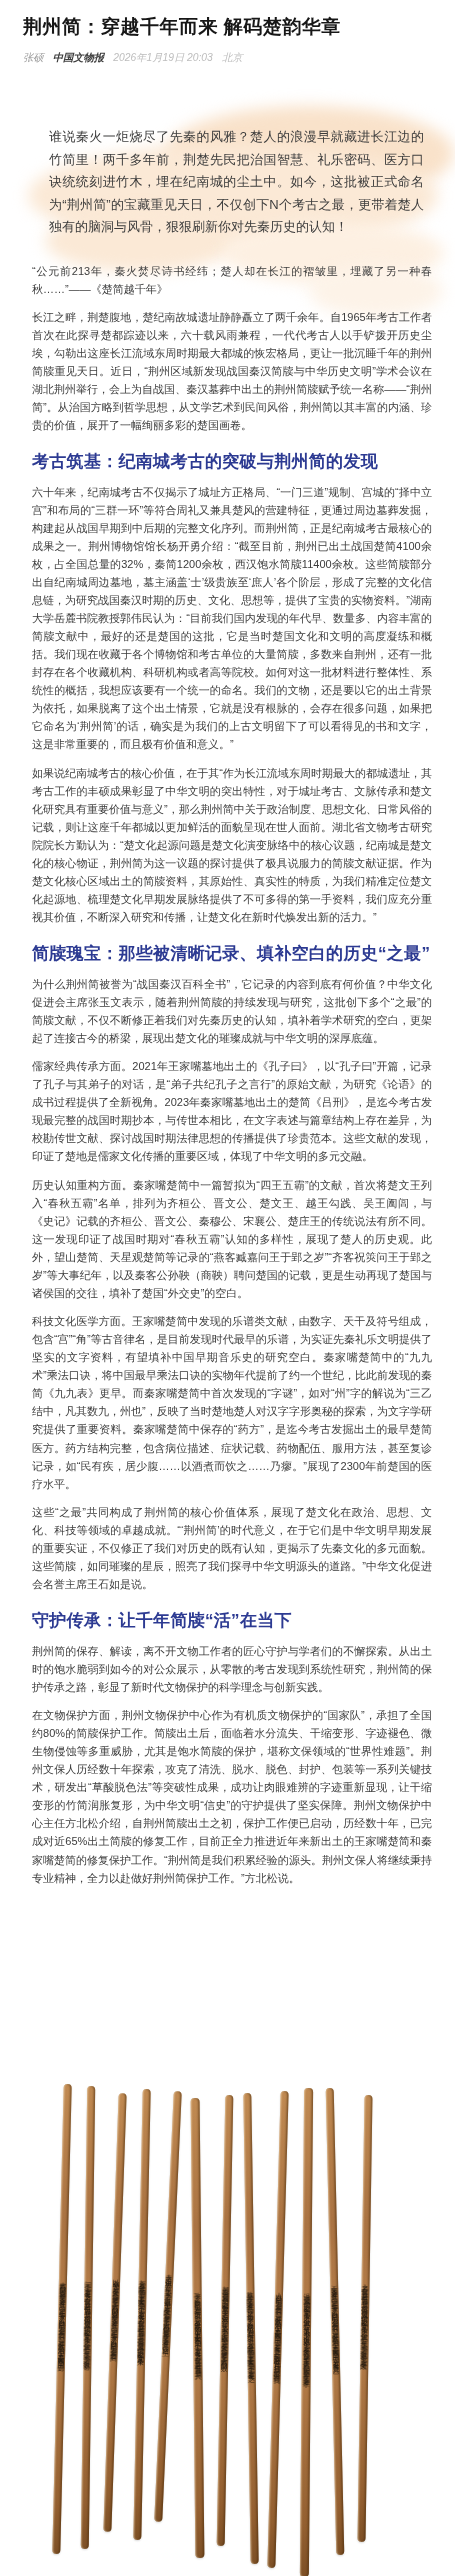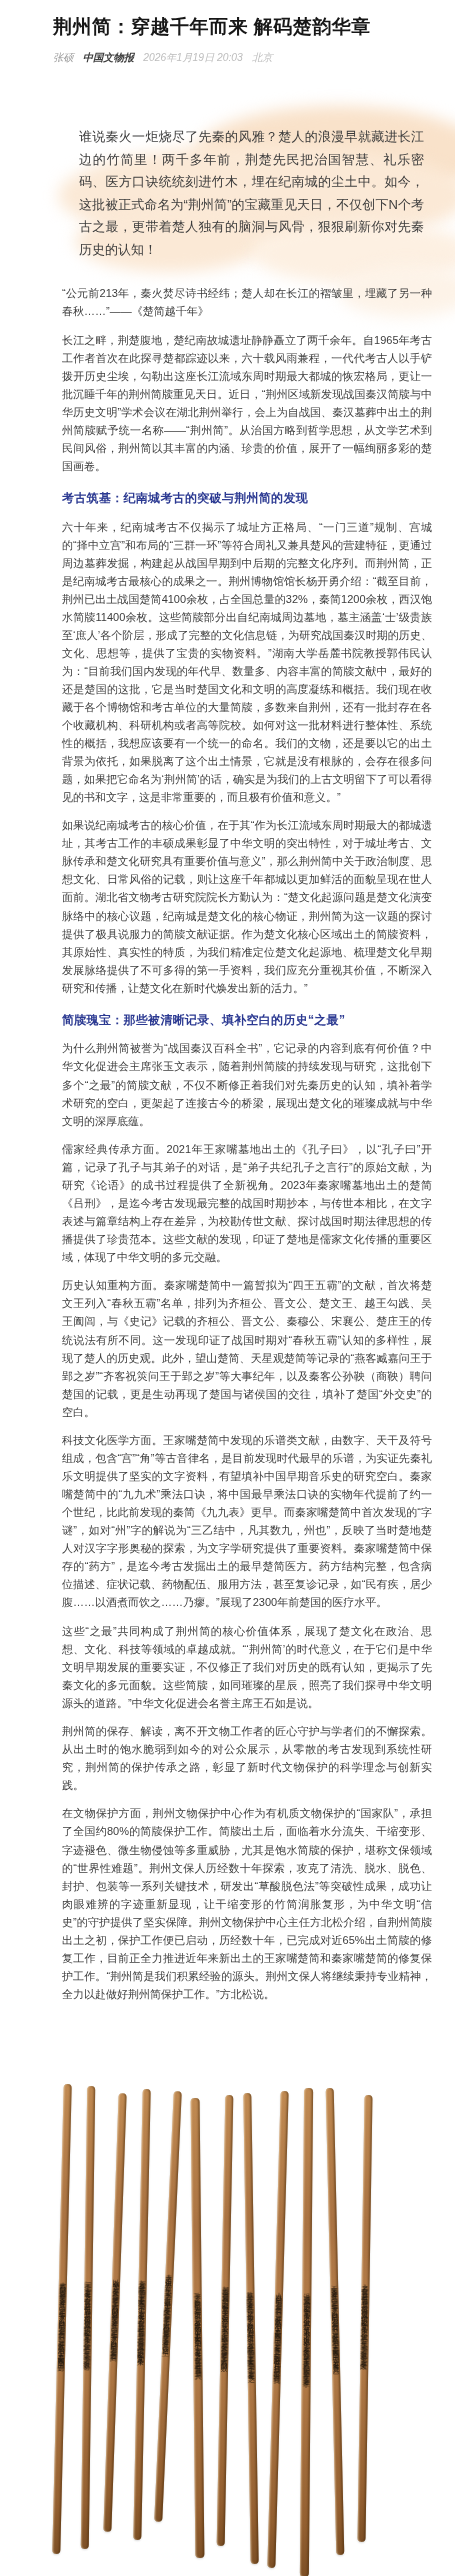--- a/index.html
+++ b/index.html
@@ -1,35 +1,35 @@
 <!DOCTYPE html>
 <html style="font-size:8.2px"><head>
 <meta charset="utf-8">
 <style>
   html,body{margin:0;padding:0;background:#fff;}
   body{font-family:"Liberation Sans",sans-serif;}
   .page{position:relative;width:455px;height:3298px;margin:0 auto;background:#fff;overflow:hidden;}
 
   
-  .part1{position:relative;height:2063px;overflow:hidden;z-index:1;margin-left:30px;}
+  .part1{position:relative;height:2063px;overflow:hidden;z-index:1;}
   .title{margin:0 23px;padding-top:13.4px;font-size:19px;line-height:1.45;color:#171717;font-weight:bold;letter-spacing:0.5px;}
   .byline{margin:10.3px 23px 0;font-size:10.3px;color:#9b9b9b;}
   .byline span{margin-right:6.2px;font-style:italic;}
   .byline .account{color:#3d3d3d;font-weight:bold;}
   .byline .muted{color:#bdbdbd;}
   .blob{position:absolute;border-radius:50%;filter:blur(7.7px);z-index:0;}
   .b1{left:165px;top:106px;width:289px;height:95px;background:#f9e2ca;}
   .b2{left:28px;top:144px;width:410px;height:103px;background:#fbe9d6;}
   .b3{left:45px;top:210px;width:191px;height:62px;background:#fbe9d6;}
   .b4{left:222px;top:222px;width:222px;height:62px;background:#fdf0e2;}
   .b5{left:309px;top:265px;width:134px;height:52px;background:#fdf3e8;}
   .lead{position:relative;z-index:1;margin:61px 31px 0 49px;font-size:13px;line-height:1.73;color:#3c3c3c;text-align:justify;}
   .para{position:relative;z-index:1;margin:10.3px 23px 0 32px;font-size:11px;line-height:1.64;color:#3c3c3c;text-align:justify;}
   .para.quote{margin-top:23px;}
-  .hd{margin:15.5px 23px 3.1px 32px;font-size:12px;color:#2c3a92;font-weight:bold;letter-spacing:0.3px;}
+  .hd{margin:15.5px 23px 3.1px 32px;font-size:17px;color:#2c3a92;font-weight:bold;letter-spacing:0.3px;}
 
   
   .media{position:relative;height:837px;background:#fff;z-index:2;}
   .slips{position:absolute;left:0;top:7.2px;width:455px;height:515px;}
   .slip{position:absolute;border-radius:4.1px;background:linear-gradient(180deg,#c08a52,#aa7342 28%,#b57e4a 55%,#935f30 90%,#7d5026);box-shadow:inset 1px 0 1.5px rgba(255,235,200,.5), inset -1.5px 0 2.1px rgba(70,40,10,.55), 0 1px 2.1px rgba(0,0,0,.15);}
   .slip .ink{width:100%;height:100%;writing-mode:vertical-rl;font-size:6.7px;line-height:8.2px;letter-spacing:1.5px;color:rgba(30,22,12,.88);filter:blur(0.2px);font-family:"DejaVu Serif","Liberation Serif",serif;overflow:hidden;text-align:center;}
 </style>
 </head>
 <body>
 
@@ -58,20 +58,21 @@
     <p class="para">六十年来，纪南城考古不仅揭示了城址方正格局、“一门三道”规制、宫城的“择中立宫”和布局的“三群一环”等符合周礼又兼具楚风的营建特征，更通过周边墓葬发掘，构建起从战国早期到中后期的完整文化序列。而荆州简，正是纪南城考古最核心的成果之一。荆州博物馆馆长杨开勇介绍：“截至目前，荆州已出土战国楚简4100余枚，占全国总量的32%，秦简1200余枚，西汉饱水简牍11400余枚。这些简牍部分出自纪南城周边墓地，墓主涵盖‘士’级贵族至‘庶人’各个阶层，形成了完整的文化信息链，为研究战国秦汉时期的历史、文化、思想等，提供了宝贵的实物资料。”湖南大学岳麓书院教授郭伟民认为：“目前我们国内发现的年代早、数量多、内容丰富的简牍文献中，最好的还是楚国的这批，它是当时楚国文化和文明的高度凝练和概括。我们现在收藏于各个博物馆和考古单位的大量简牍，多数来自荆州，还有一批封存在各个收藏机构、科研机构或者高等院校。如何对这一批材料进行整体性、系统性的概括，我想应该要有一个统一的命名。我们的文物，还是要以它的出土背景为依托，如果脱离了这个出土情景，它就是没有根脉的，会存在很多问题，如果把它命名为‘荆州简’的话，确实是为我们的上古文明留下了可以看得见的书和文字，这是非常重要的，而且极有价值和意义。”</p>
     <p class="para">如果说纪南城考古的核心价值，在于其“作为长江流域东周时期最大的都城遗址，其考古工作的丰硕成果彰显了中华文明的突出特性，对于城址考古、文脉传承和楚文化研究具有重要价值与意义”，那么荆州简中关于政治制度、思想文化、日常风俗的记载，则让这座千年都城以更加鲜活的面貌呈现在世人面前。湖北省文物考古研究院院长方勤认为：“楚文化起源问题是楚文化演变脉络中的核心议题，纪南城是楚文化的核心物证，荆州简为这一议题的探讨提供了极具说服力的简牍文献证据。作为楚文化核心区域出土的简牍资料，其原始性、真实性的特质，为我们精准定位楚文化起源地、梳理楚文化早期发展脉络提供了不可多得的第一手资料，我们应充分重视其价值，不断深入研究和传播，让楚文化在新时代焕发出新的活力。”</p>
 
     <h2 class="hd">简牍瑰宝：那些被清晰记录、填补空白的历史“之最”</h2>
     <p class="para">为什么荆州简被誉为“战国秦汉百科全书”，它记录的内容到底有何价值？中华文化促进会主席张玉文表示，随着荆州简牍的持续发现与研究，这批创下多个“之最”的简牍文献，不仅不断修正着我们对先秦历史的认知，填补着学术研究的空白，更架起了连接古今的桥梁，展现出楚文化的璀璨成就与中华文明的深厚底蕴。</p>
     <p class="para">儒家经典传承方面。2021年王家嘴墓地出土的《孔子曰》，以“孔子曰”开篇，记录了孔子与其弟子的对话，是“弟子共纪孔子之言行”的原始文献，为研究《论语》的成书过程提供了全新视角。2023年秦家嘴墓地出土的楚简《吕刑》，是迄今考古发现最完整的战国时期抄本，与传世本相比，在文字表述与篇章结构上存在差异，为校勘传世文献、探讨战国时期法律思想的传播提供了珍贵范本。这些文献的发现，印证了楚地是儒家文化传播的重要区域，体现了中华文明的多元交融。</p>
     <p class="para">历史认知重构方面。秦家嘴楚简中一篇暂拟为“四王五霸”的文献，首次将楚文王列入“春秋五霸”名单，排列为齐桓公、晋文公、楚文王、越王勾践、吴王阖闾，与《史记》记载的齐桓公、晋文公、秦穆公、宋襄公、楚庄王的传统说法有所不同。这一发现印证了战国时期对“春秋五霸”认知的多样性，展现了楚人的历史观。此外，望山楚简、天星观楚简等记录的“燕客臧嘉问王于郢之岁”“齐客祝筴问王于郢之岁”等大事纪年，以及秦客公孙鞅（商鞅）聘问楚国的记载，更是生动再现了楚国与诸侯国的交往，填补了楚国“外交史”的空白。</p>
     <p class="para">科技文化医学方面。王家嘴楚简中发现的乐谱类文献，由数字、天干及符号组成，包含“宫”“角”等古音律名，是目前发现时代最早的乐谱，为实证先秦礼乐文明提供了坚实的文字资料，有望填补中国早期音乐史的研究空白。秦家嘴楚简中的“九九术”乘法口诀，将中国最早乘法口诀的实物年代提前了约一个世纪，比此前发现的秦简《九九表》更早。而秦家嘴楚简中首次发现的“字谜”，如对“州”字的解说为“三乙结中，凡其数九，州也”，反映了当时楚地楚人对汉字字形奥秘的探索，为文字学研究提供了重要资料。秦家嘴楚简中保存的“药方”，是迄今考古发掘出土的最早楚简医方。药方结构完整，包含病位描述、症状记载、药物配伍、服用方法，甚至复诊记录，如“民有疾，居少腹……以酒煮而饮之……乃瘳。”展现了2300年前楚国的医疗水平。</p>
     <p class="para">这些“之最”共同构成了荆州简的核心价值体系，展现了楚文化在政治、思想、文化、科技等领域的卓越成就。“‘荆州简’的时代意义，在于它们是中华文明早期发展的重要实证，不仅修正了我们对历史的既有认知，更揭示了先秦文化的多元面貌。这些简牍，如同璀璨的星辰，照亮了我们探寻中华文明源头的道路。”中华文化促进会名誉主席王石如是说。</p>
 
+    <h2 class="hd">守护传承：让千年简牍“活”在当下</h2>
     <p class="para">荆州简的保存、解读，离不开文物工作者的匠心守护与学者们的不懈探索。从出土时的饱水脆弱到如今的对公众展示，从零散的考古发现到系统性研究，荆州简的保护传承之路，彰显了新时代文物保护的科学理念与创新实践。</p>
     <p class="para">在文物保护方面，荆州文物保护中心作为有机质文物保护的“国家队”，承担了全国约80%的简牍保护工作。简牍出土后，面临着水分流失、干缩变形、字迹褪色、微生物侵蚀等多重威胁，尤其是饱水简牍的保护，堪称文保领域的“世界性难题”。荆州文保人历经数十年探索，攻克了清洗、脱水、脱色、封护、包装等一系列关键技术，研发出“草酸脱色法”等突破性成果，成功让肉眼难辨的字迹重新显现，让干缩变形的竹简润胀复形，为中华文明“信史”的守护提供了坚实保障。荆州文物保护中心主任方北松介绍，自荆州简牍出土之初，保护工作便已启动，历经数十年，已完成对近65%出土简牍的修复工作，目前正全力推进近年来新出土的王家嘴楚简和秦家嘴楚简的修复保护工作。“荆州简是我们积累经验的源头。荆州文保人将继续秉持专业精神，全力以赴做好荆州简保护工作。”方北松说。</p>
   </div>
 
   <div class="media">
     <div class="slips" id="slips">
         <div class="slip" style="left: 58px; top: 13.4px; height: 470px; width: 8.2px; transform: rotate(1.4deg);">
           <div class="ink">大司马邵阳败晋师于襄陵之岁享月己卯之日王命攻尹之人以其田邑为左尹与之食田一邦之岁癸丑陈豹治命于王事郙客困刍问王于郢</div>
         </div>
         <div class="slip" style="left: 84px; top: 15.5px; height: 463px; width: 7.7px; transform: rotate(0.8deg);">

